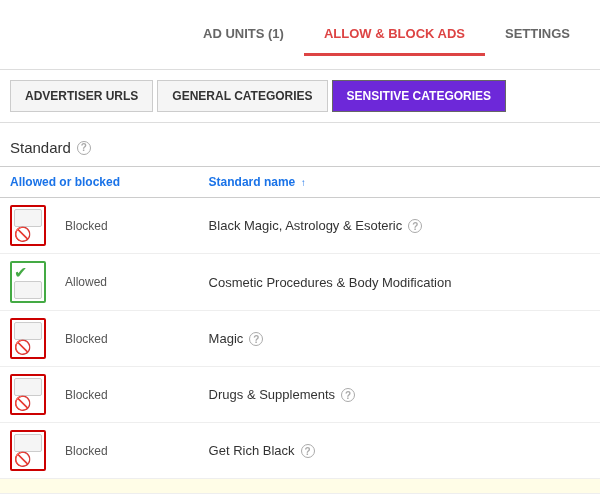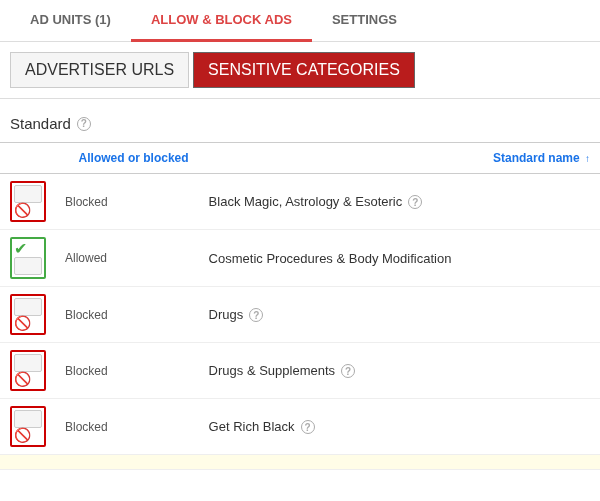--- a/index.html
+++ b/index.html
@@ -2,21 +2,22 @@
 <html><head>
   <meta charset="utf-8">
   <style>
     * { box-sizing: border-box; margin: 0; padding: 0; }
     body { font-family: Arial, sans-serif; font-size: 13px; color: #333; background: #fff; width: 600px; }
 
     
     .top-nav {
       display: flex;
       border-bottom: 1px solid #ddd;
-      padding: 0 10px;
+      padding: 14px 10px;
+      justify-content: flex-end;
     }
     .top-nav-item {
       padding: 12px 20px;
       font-size: 13px;
       font-weight: bold;
       color: #666;
       cursor: pointer;
       text-transform: uppercase;
       border-bottom: 3px solid transparent;
       margin-bottom: -1px;
@@ -29,31 +30,31 @@
     
     .sub-tabs {
       display: flex;
       flex-wrap: wrap;
       padding: 10px 10px 0 10px;
       gap: 4px;
       border-bottom: 1px solid #ddd;
     }
     .sub-tab {
       padding: 8px 14px;
-      font-size: 16px;
-      font-weight: normal;
+      font-size: 12px;
+      font-weight: bold;
       color: #333;
       cursor: pointer;
       border: 1px solid #ccc;
       background: #f5f5f5;
       text-transform: uppercase;
       margin-bottom: 10px;
     }
     .sub-tab.active {
-      background: #b91c1c;
+      background: #6d28d9;
       color: #fff;
       border-color: #666;
     }
 
     
     .section-heading {
       display: flex;
       align-items: center;
       padding: 16px 24px 10px 10px;
       font-size: 15px;
@@ -75,21 +76,21 @@
       font-weight: bold;
     }
 
     
     .data-table {
       width: 100%;
       border-collapse: collapse;
       border-top: 1px solid #ccc;
     }
     .data-table th {
-      text-align: right;
+      text-align: left;
       padding: 8px 10px;
       font-size: 12px;
       font-weight: bold;
       color: #1a73e8;
       border-bottom: 1px solid #ccc;
       background: #fff;
     }
     .data-table td {
       padding: 7px 10px;
       border-bottom: 1px solid #eee;
@@ -151,20 +152,21 @@
 <body>
 
 <nav class="top-nav">
   <div class="top-nav-item">AD UNITS (1)</div>
   <div class="top-nav-item active">ALLOW &amp; BLOCK ADS</div>
   <div class="top-nav-item">SETTINGS</div>
 </nav>
 
 <div class="sub-tabs">
   <div class="sub-tab">ADVERTISER URLS</div>
+  <div class="sub-tab">GENERAL CATEGORIES</div>
   <div class="sub-tab active">SENSITIVE CATEGORIES</div>
 </div>
 
 <div class="section-heading">
   <span>Standard</span>
   <span class="help-icon">?</span>
 </div>
 
 <table class="data-table">
   <thead>
@@ -197,21 +199,21 @@
         </td>
         <td><span>Cosmetic Procedures &amp; Body Modification</span></td>
       </tr>
       <tr>
         <td>
           <div class="toggle-control">
             <div class="blocked-outline"><div class="toggle-box"></div><span class="icon-blocked">🚫</span></div>
             <span class="status-label">Blocked</span>
           </div>
         </td>
-        <td><span>Drugs</span><span class="help-icon">?</span></td>
+        <td><span>Magic</span><span class="help-icon">?</span></td>
       </tr>
       <tr>
         <td>
           <div class="toggle-control">
             <div class="blocked-outline"><div class="toggle-box"></div><span class="icon-blocked">🚫</span></div>
             <span class="status-label">Blocked</span>
           </div>
         </td>
         <td><span>Drugs &amp; Supplements</span><span class="help-icon">?</span></td>
       </tr>

